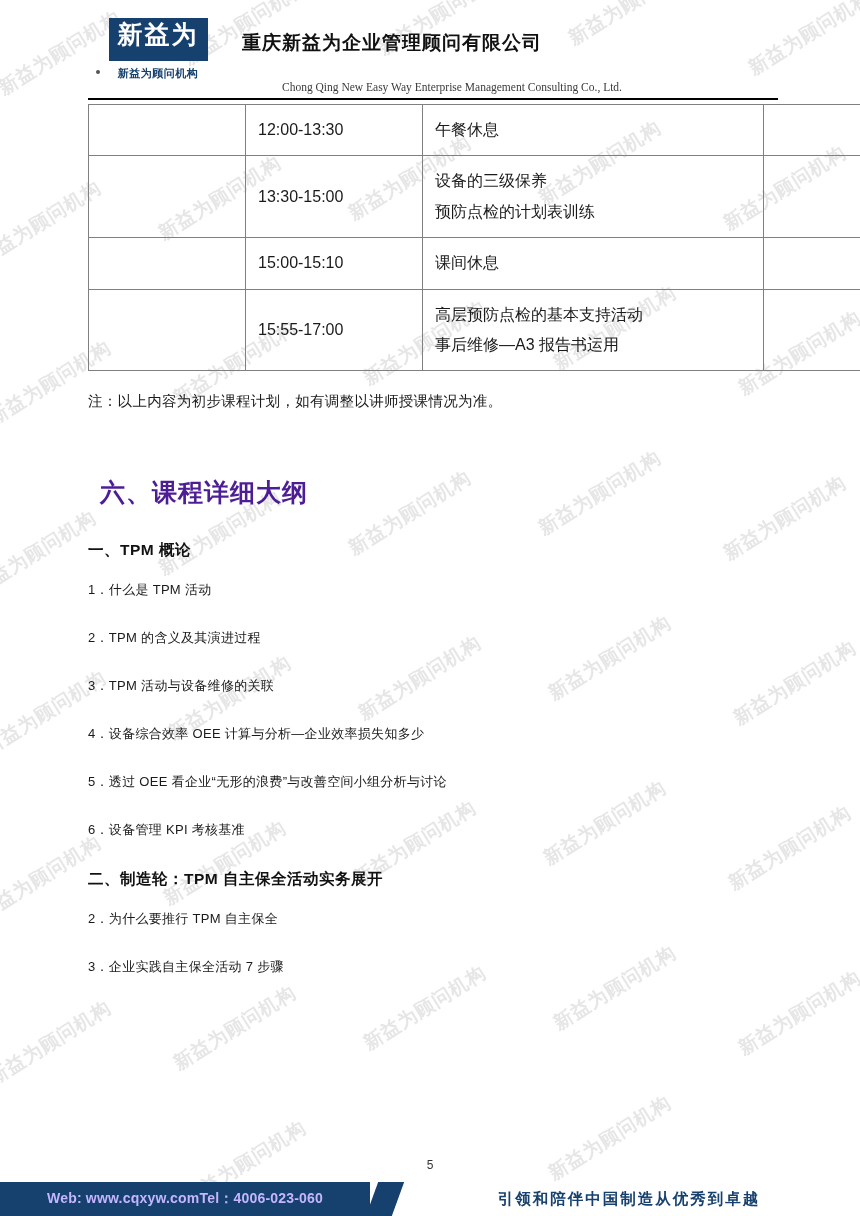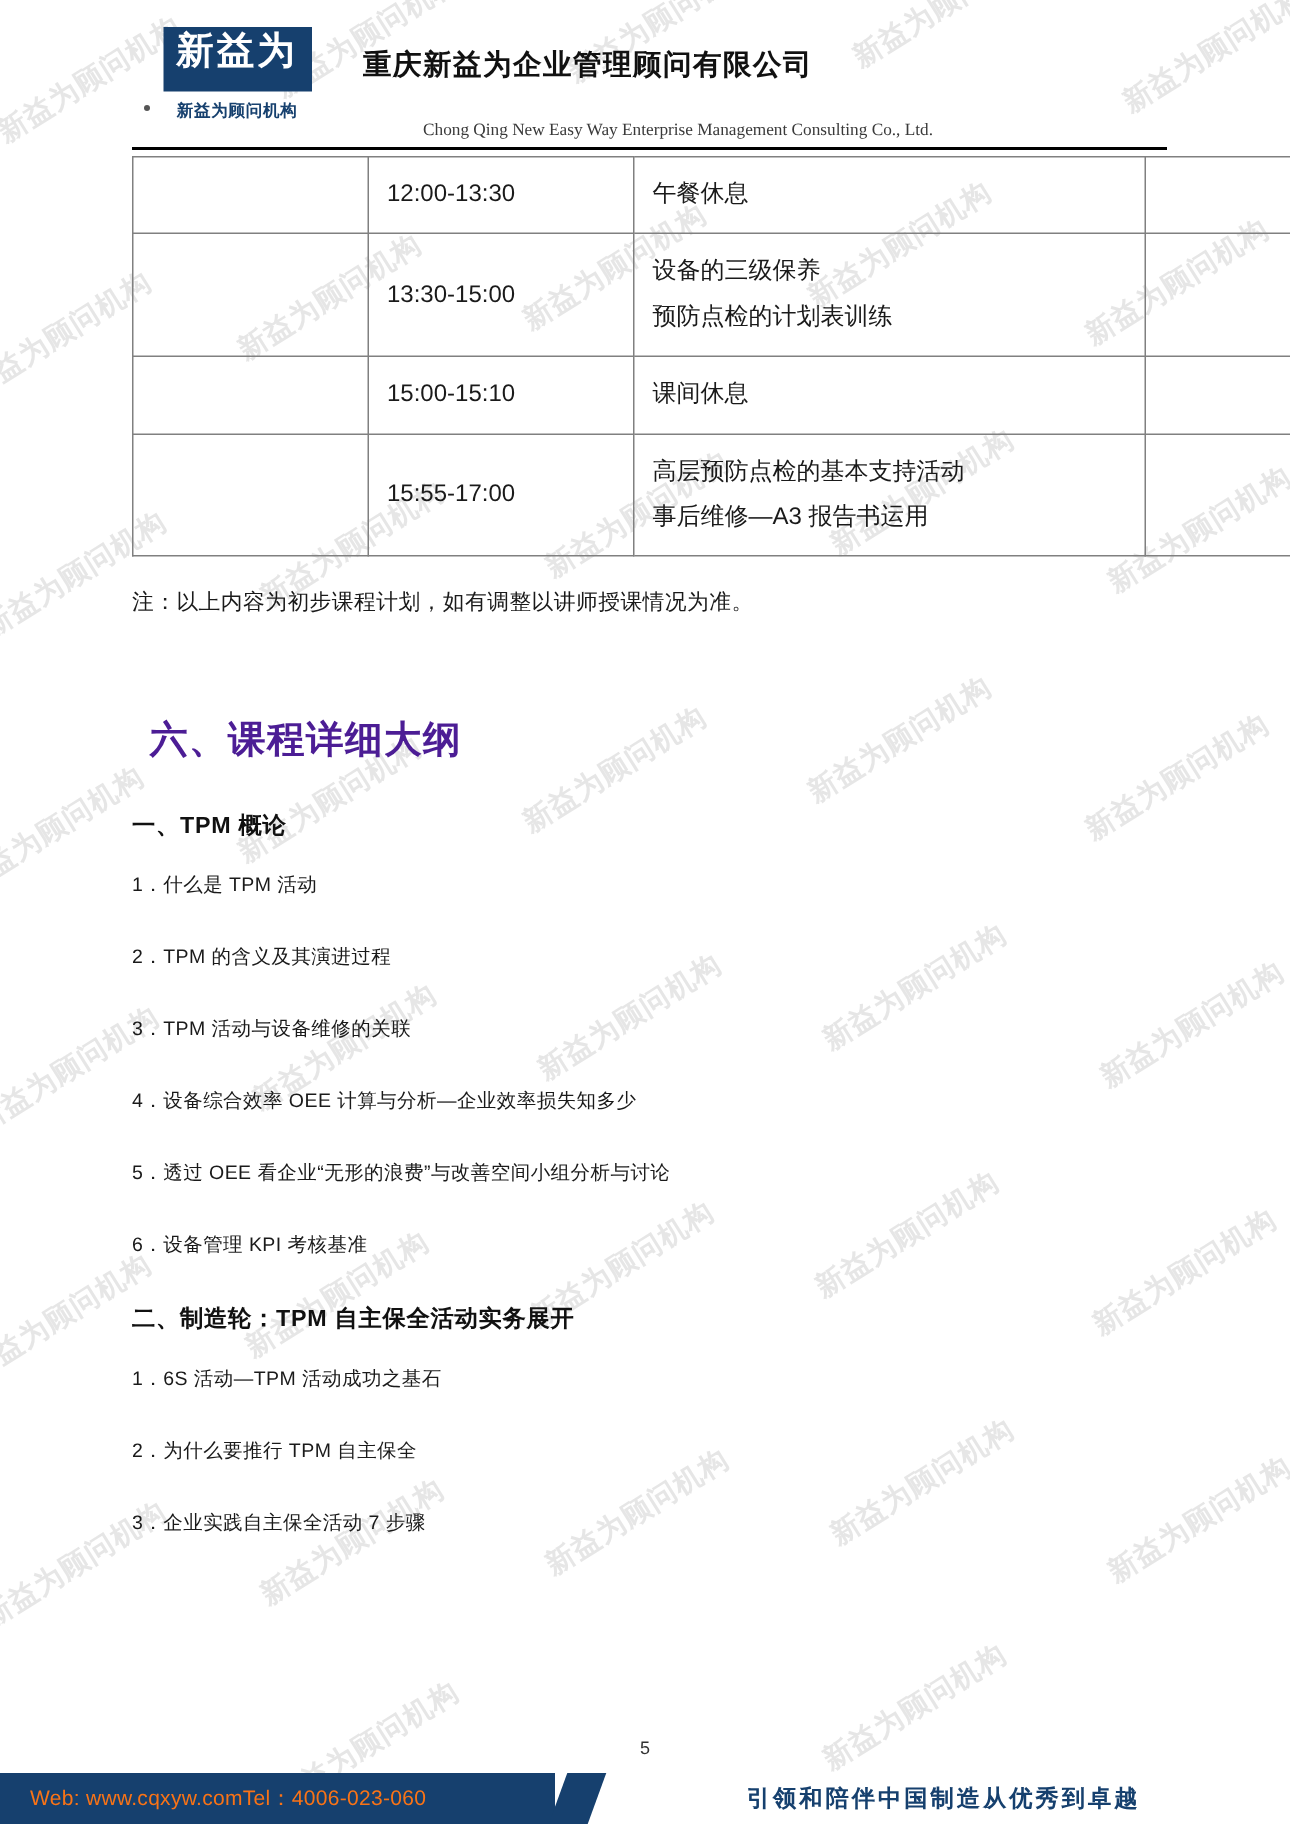--- a/index.html
+++ b/index.html
@@ -200,26 +200,26 @@
     width: 860px;
     height: 34px;
   }
   .footer-left {
     position: absolute;
     left: 0;
     top: 0;
     width: 370px;
     height: 34px;
     background: #16406e;
-    color: #f97316;
+    color: #c4b5fd;
     font-size: 14px;
-    font-weight: 400;
+    font-weight: 700;
     display: flex;
     align-items: center;
-    padding-left: 20px;
+    padding-left: 47px;
     box-sizing: border-box;
     letter-spacing: 0.2px;
   }
   .footer-slash {
     position: absolute;
     left: 372px;
     top: 0;
     width: 26px;
     height: 34px;
     background: #16406e;
@@ -353,21 +353,20 @@
   <div class="outline">
     <div class="outline-h">一、TPM 概论</div>
     <div class="outline-item">1．什么是 TPM 活动</div>
     <div class="outline-item">2．TPM 的含义及其演进过程</div>
     <div class="outline-item">3．TPM 活动与设备维修的关联</div>
     <div class="outline-item">4．设备综合效率 OEE 计算与分析—企业效率损失知多少</div>
     <div class="outline-item">5．透过 OEE 看企业“无形的浪费”与改善空间小组分析与讨论</div>
     <div class="outline-item">6．设备管理 KPI 考核基准</div>
 
     <div class="outline-h second">二、制造轮：TPM 自主保全活动实务展开</div>
-    <div class="outline-item">1．6S 活动—TPM 活动成功之基石</div>
     <div class="outline-item">2．为什么要推行 TPM 自主保全</div>
     <div class="outline-item">3．企业实践自主保全活动 7 步骤</div>
   </div>
 
   <div class="page-number">5</div>
 
   <div class="footer">
     <div class="footer-left">Web: www.cqxyw.comTel：4006-023-060</div>
     <div class="footer-slash"></div>
     <div class="footer-right">引领和陪伴中国制造从优秀到卓越</div>

